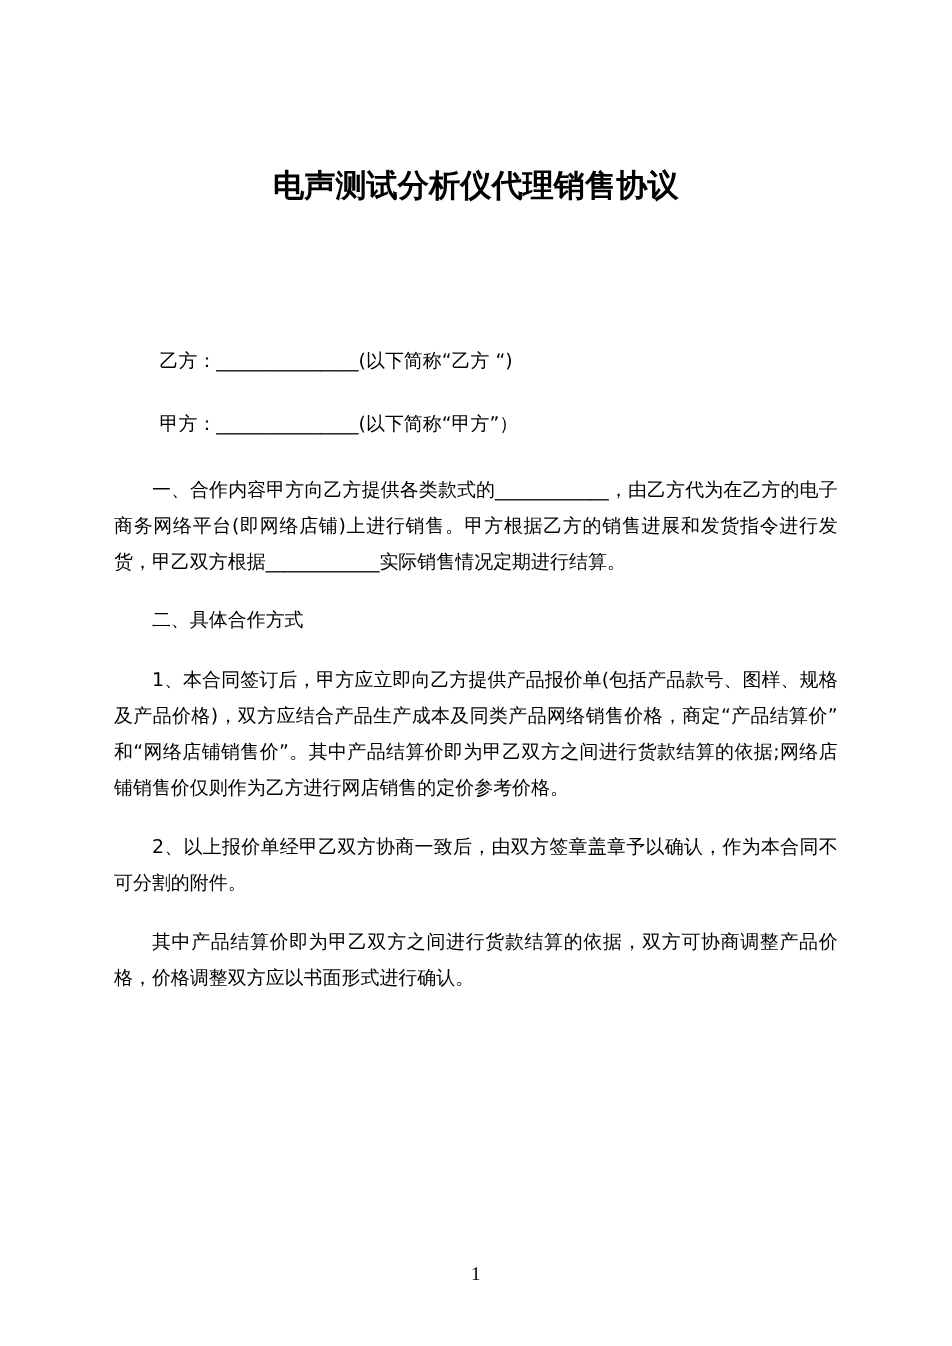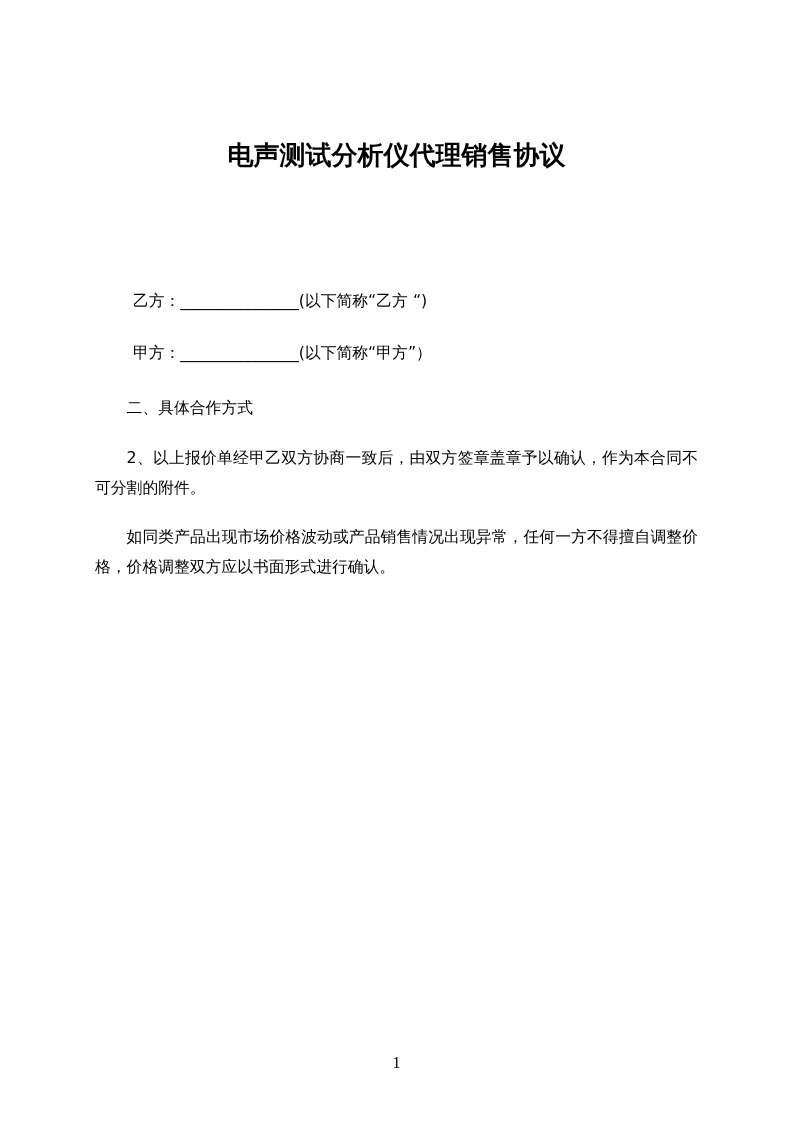--- a/index.html
+++ b/index.html
@@ -65,24 +65,26 @@
 
 <div class="page">
 
   <h1 class="doc-title">电声测试分析仪代理销售协议</h1>
 
   <p class="party-line party-b">乙方：_______________(以下简称“乙方 “)</p>
 
   <p class="party-line party-a">甲方：_______________(以下简称“甲方”）</p>
 
 
+  <p class="para">一、合作内容甲方向乙方提供各类款式的____________，由乙方代为在乙方的电子商务网络平台(即网络店铺)上进行销售。甲方根据乙方的销售进展和发货指令进行发货，甲乙双方根据____________实际销售情况定期进行结算。</p>
 
   <h2 class="section-heading">二、具体合作方式</h2>
 
+  <p class="para">1、本合同签订后，甲方应立即向乙方提供产品报价单(包括产品款号、图样、规格及产品价格)，双方应结合产品生产成本及同类产品网络销售价格，商定“产品结算价”和“网络店铺销售价”。其中产品结算价即为甲乙双方之间进行货款结算的依据;网络店铺销售价仅则作为乙方进行网店销售的定价参考价格。</p>
 
   <p class="para">2、以上报价单经甲乙双方协商一致后，由双方签章盖章予以确认，作为本合同不可分割的附件。</p>
 
 
-  <p class="para">如同类产品出现市场价格波动或产品销售情况出现异常，任何一方不得擅自调整价格，价格调整双方应以书面形式进行确认。</p>
+  <p class="para">其中产品结算价即为甲乙双方之间进行货款结算的依据，双方可协商调整产品价格，价格调整双方应以书面形式进行确认。</p>
 
   <div class="page-footer">1</div>
 
 </div>
 
 </body></html>

